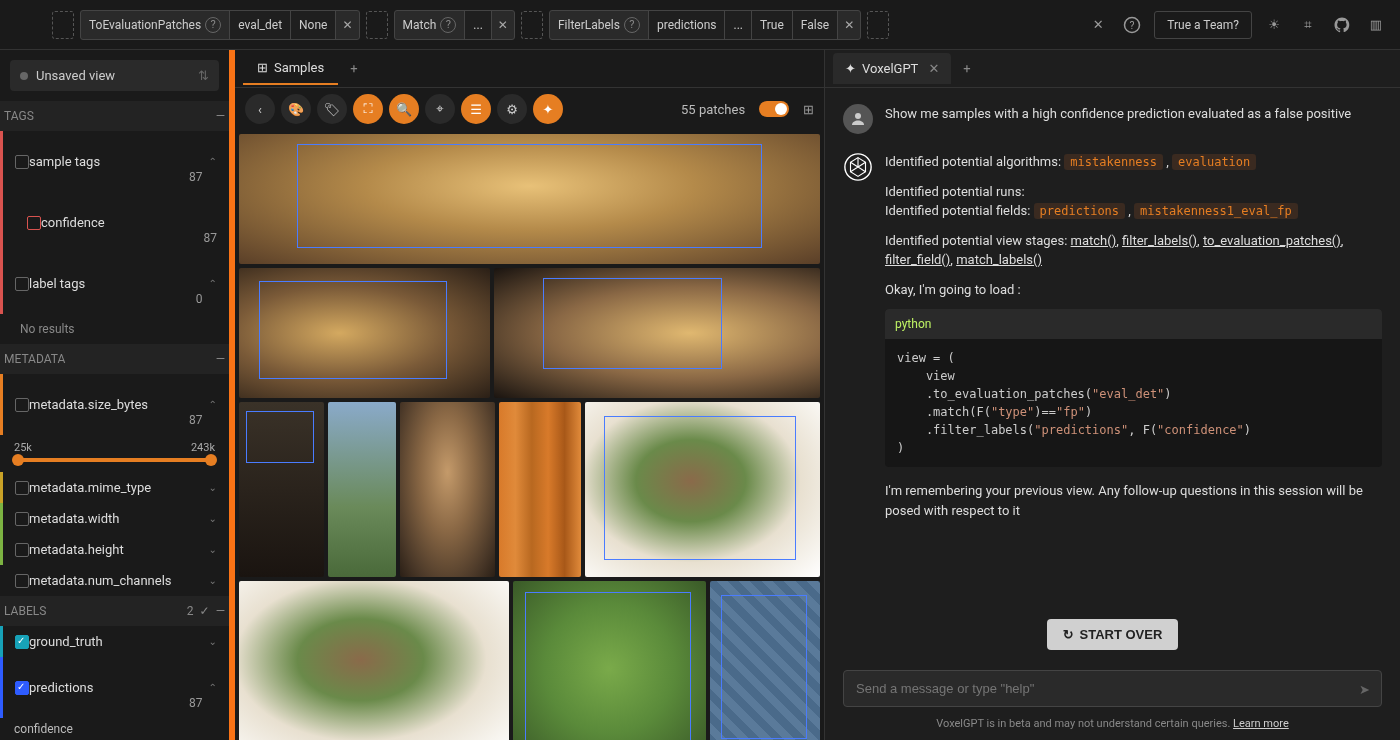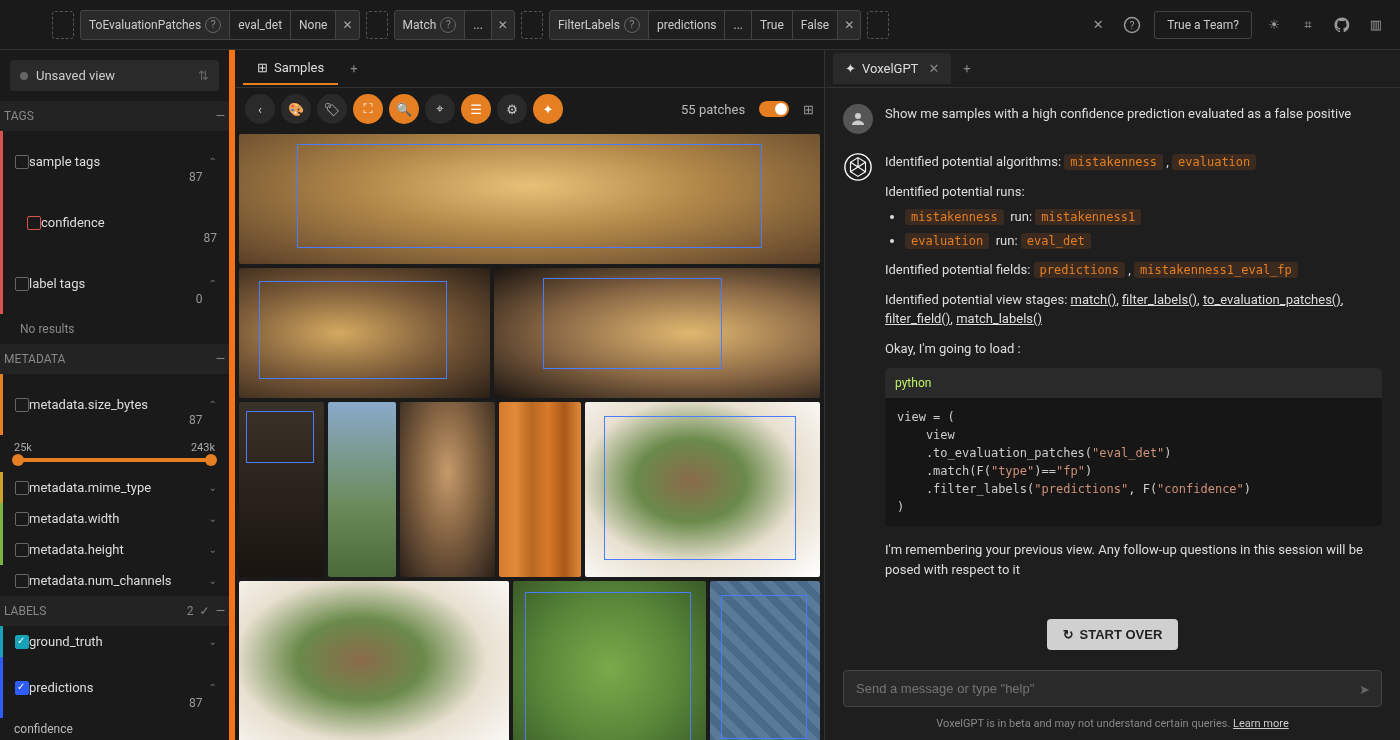--- a/index.html
+++ b/index.html
@@ -369,24 +369,20 @@
               <circle cx="16" cy="16" r="14" fill="none" stroke="#fff" stroke-width="1.5"></circle>
               <g stroke="#fff" stroke-width="1.2" fill="none">
                 <path d="M16 6 L24 11 L24 21 L16 26 L8 21 L8 11 Z"></path>
                 <path d="M16 6 L16 16 L24 21 M16 16 L8 21 M8 11 L16 16 L24 11"></path>
               </g>
             </svg>
           </div>
         <div class="msg-body">
           <p><span>Identified potential algorithms: </span> <span class="pill">mistakenness</span> , <span class="pill">evaluation</span></p>
           <p style="margin-top:10px">Identified potential runs:</p>
-          <ul>
-            <li><span class="pill">mistakenness</span> &nbsp;run: <span class="pill">mistakenness1</span></li>
-            <li><span class="pill">evaluation</span> &nbsp;run: <span class="pill">eval_det</span></li>
-          </ul>
           <p><span>Identified potential fields: </span> <span class="pill">predictions</span> , <span class="pill">mistakenness1_eval_fp</span></p>
           <p style="margin-top:10px"><span>Identified potential view stages: </span><span class="link-u">match()</span>, <span class="link-u">filter_labels()</span>, <span class="link-u">to_evaluation_patches()</span>, <span class="link-u">filter_field()</span>, <span class="link-u">match_labels()</span></p>
           <p style="margin-top:10px">Okay, I'm going to load :</p>
           <div class="code-block">
             <div class="code-header">python</div>
             <div class="code-body">view = (
     view
     .to_evaluation_patches(<span class="str">"eval_det"</span>)
     .match(F(<span class="str">"type"</span>)==<span class="str">"fp"</span>)
     .filter_labels(<span class="str">"predictions"</span>, F(<span class="str">"confidence"</span>)

